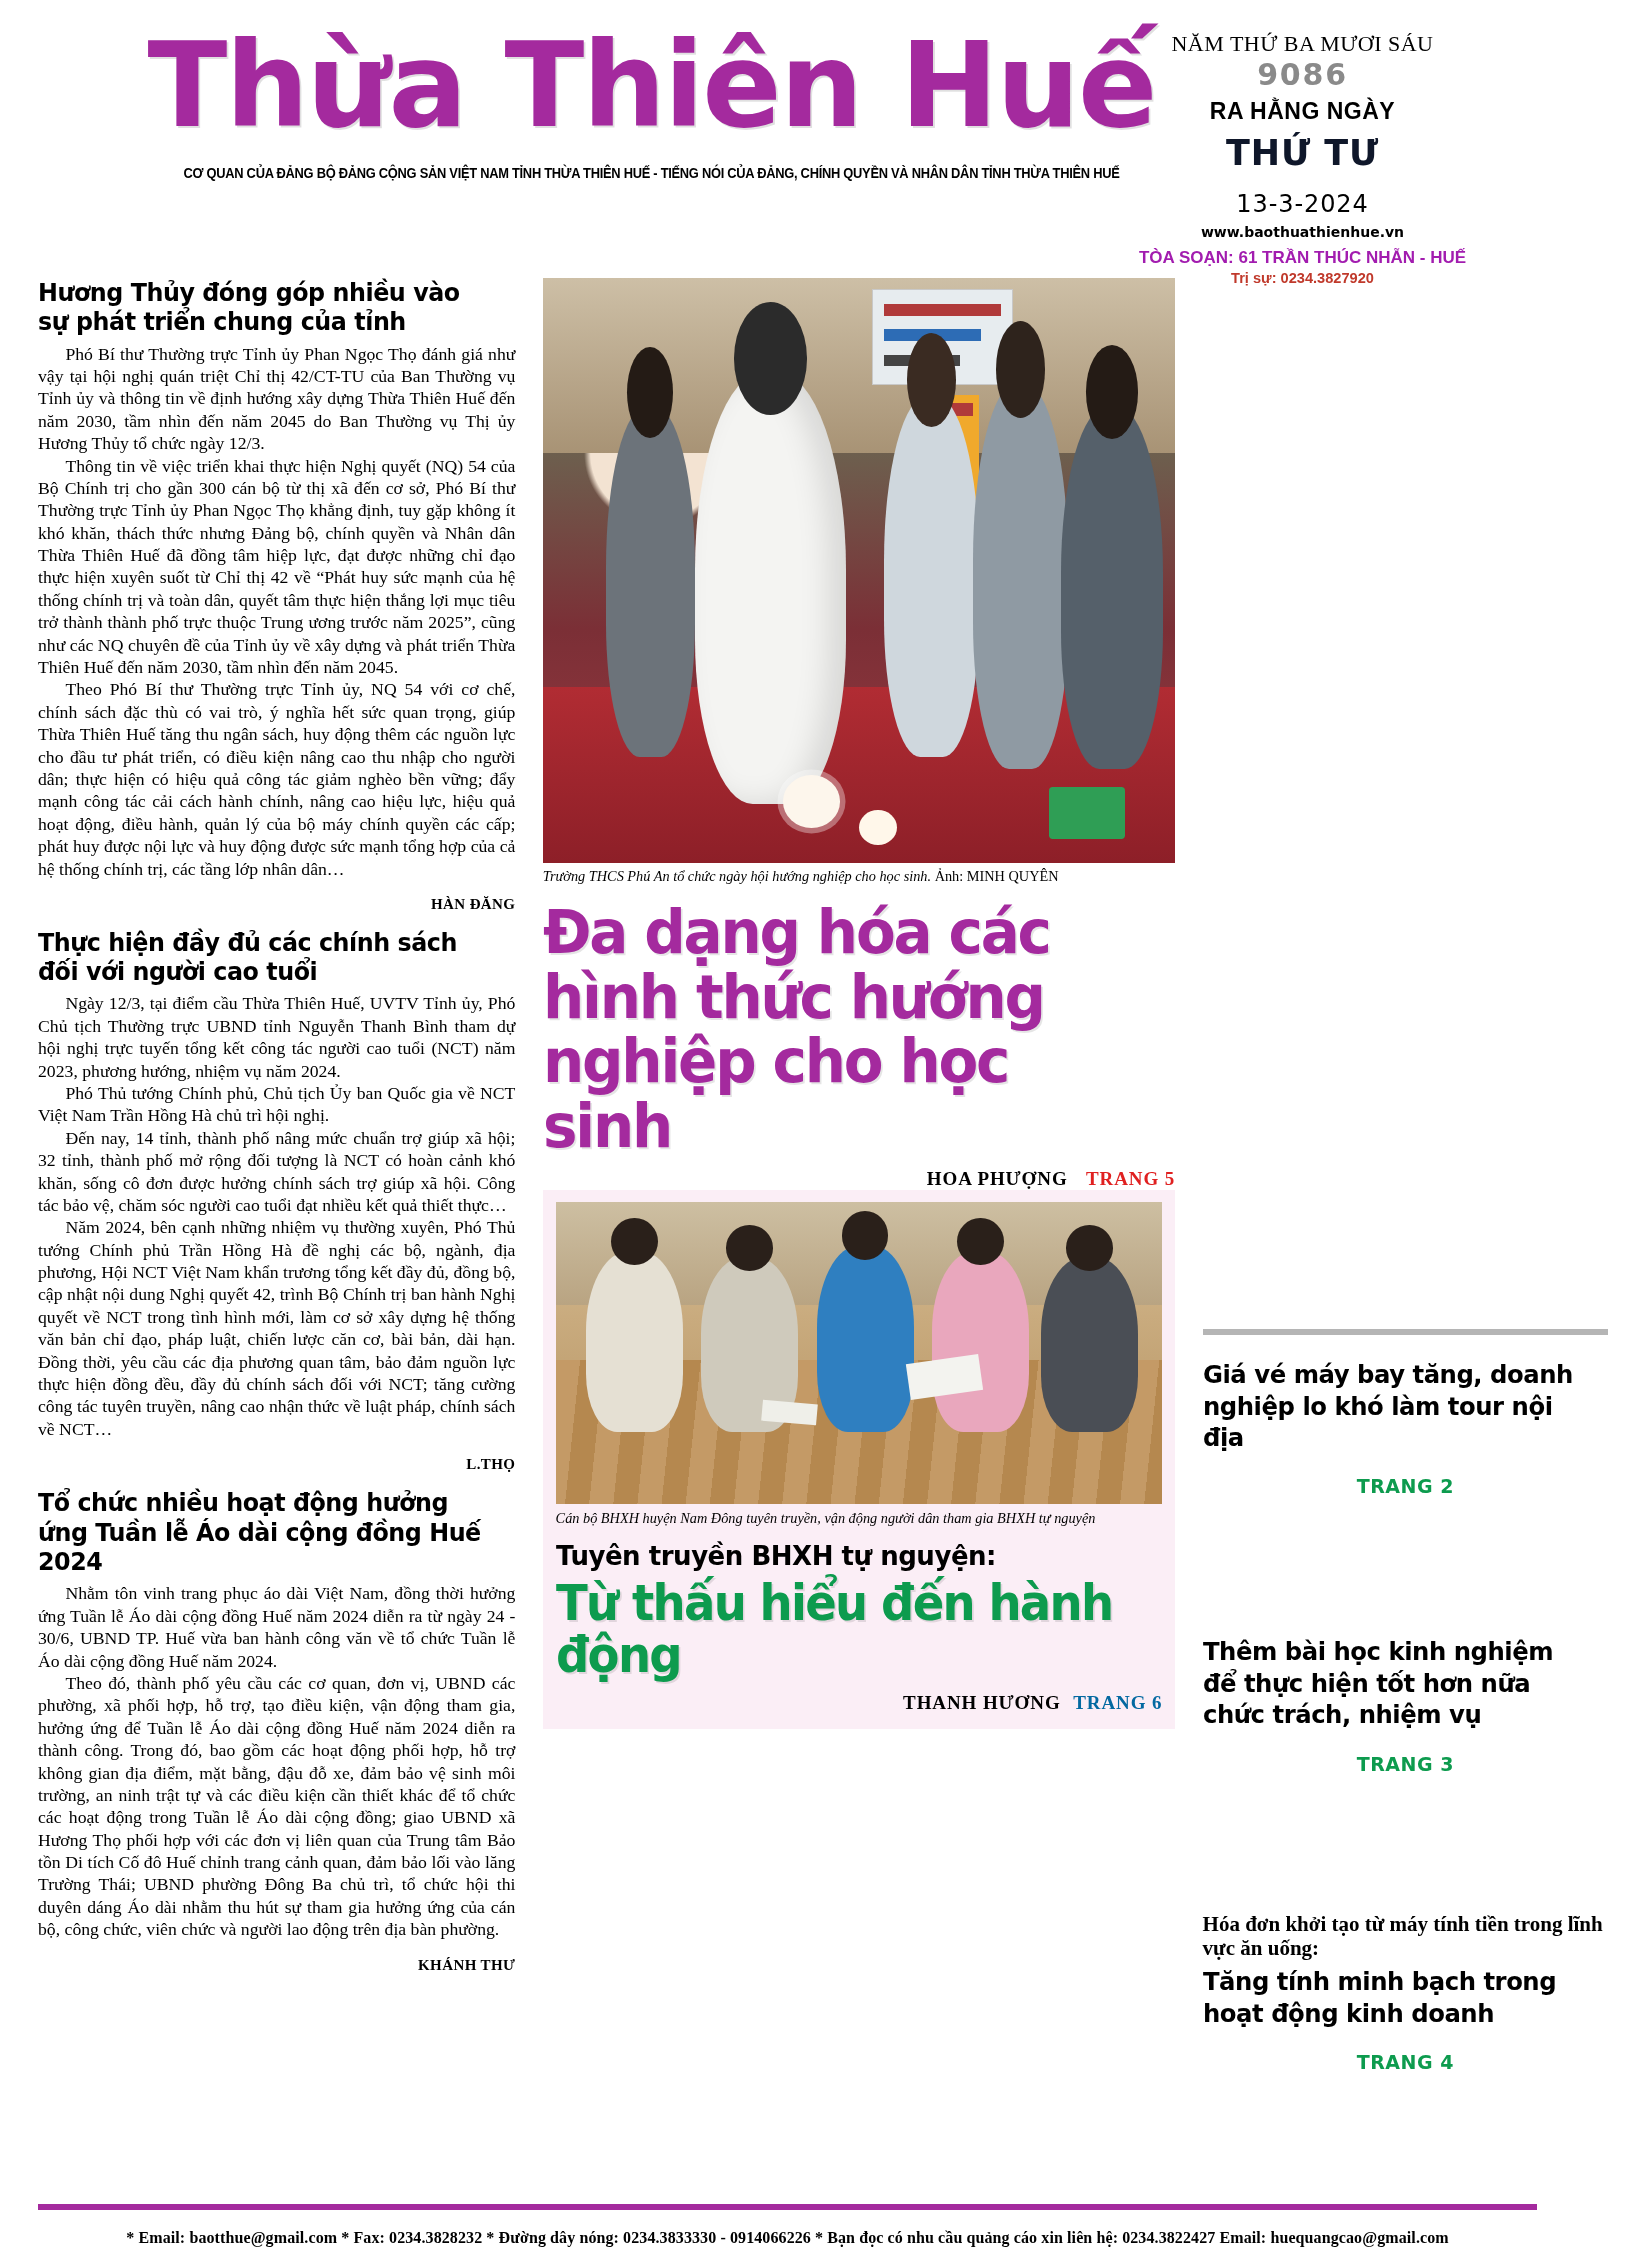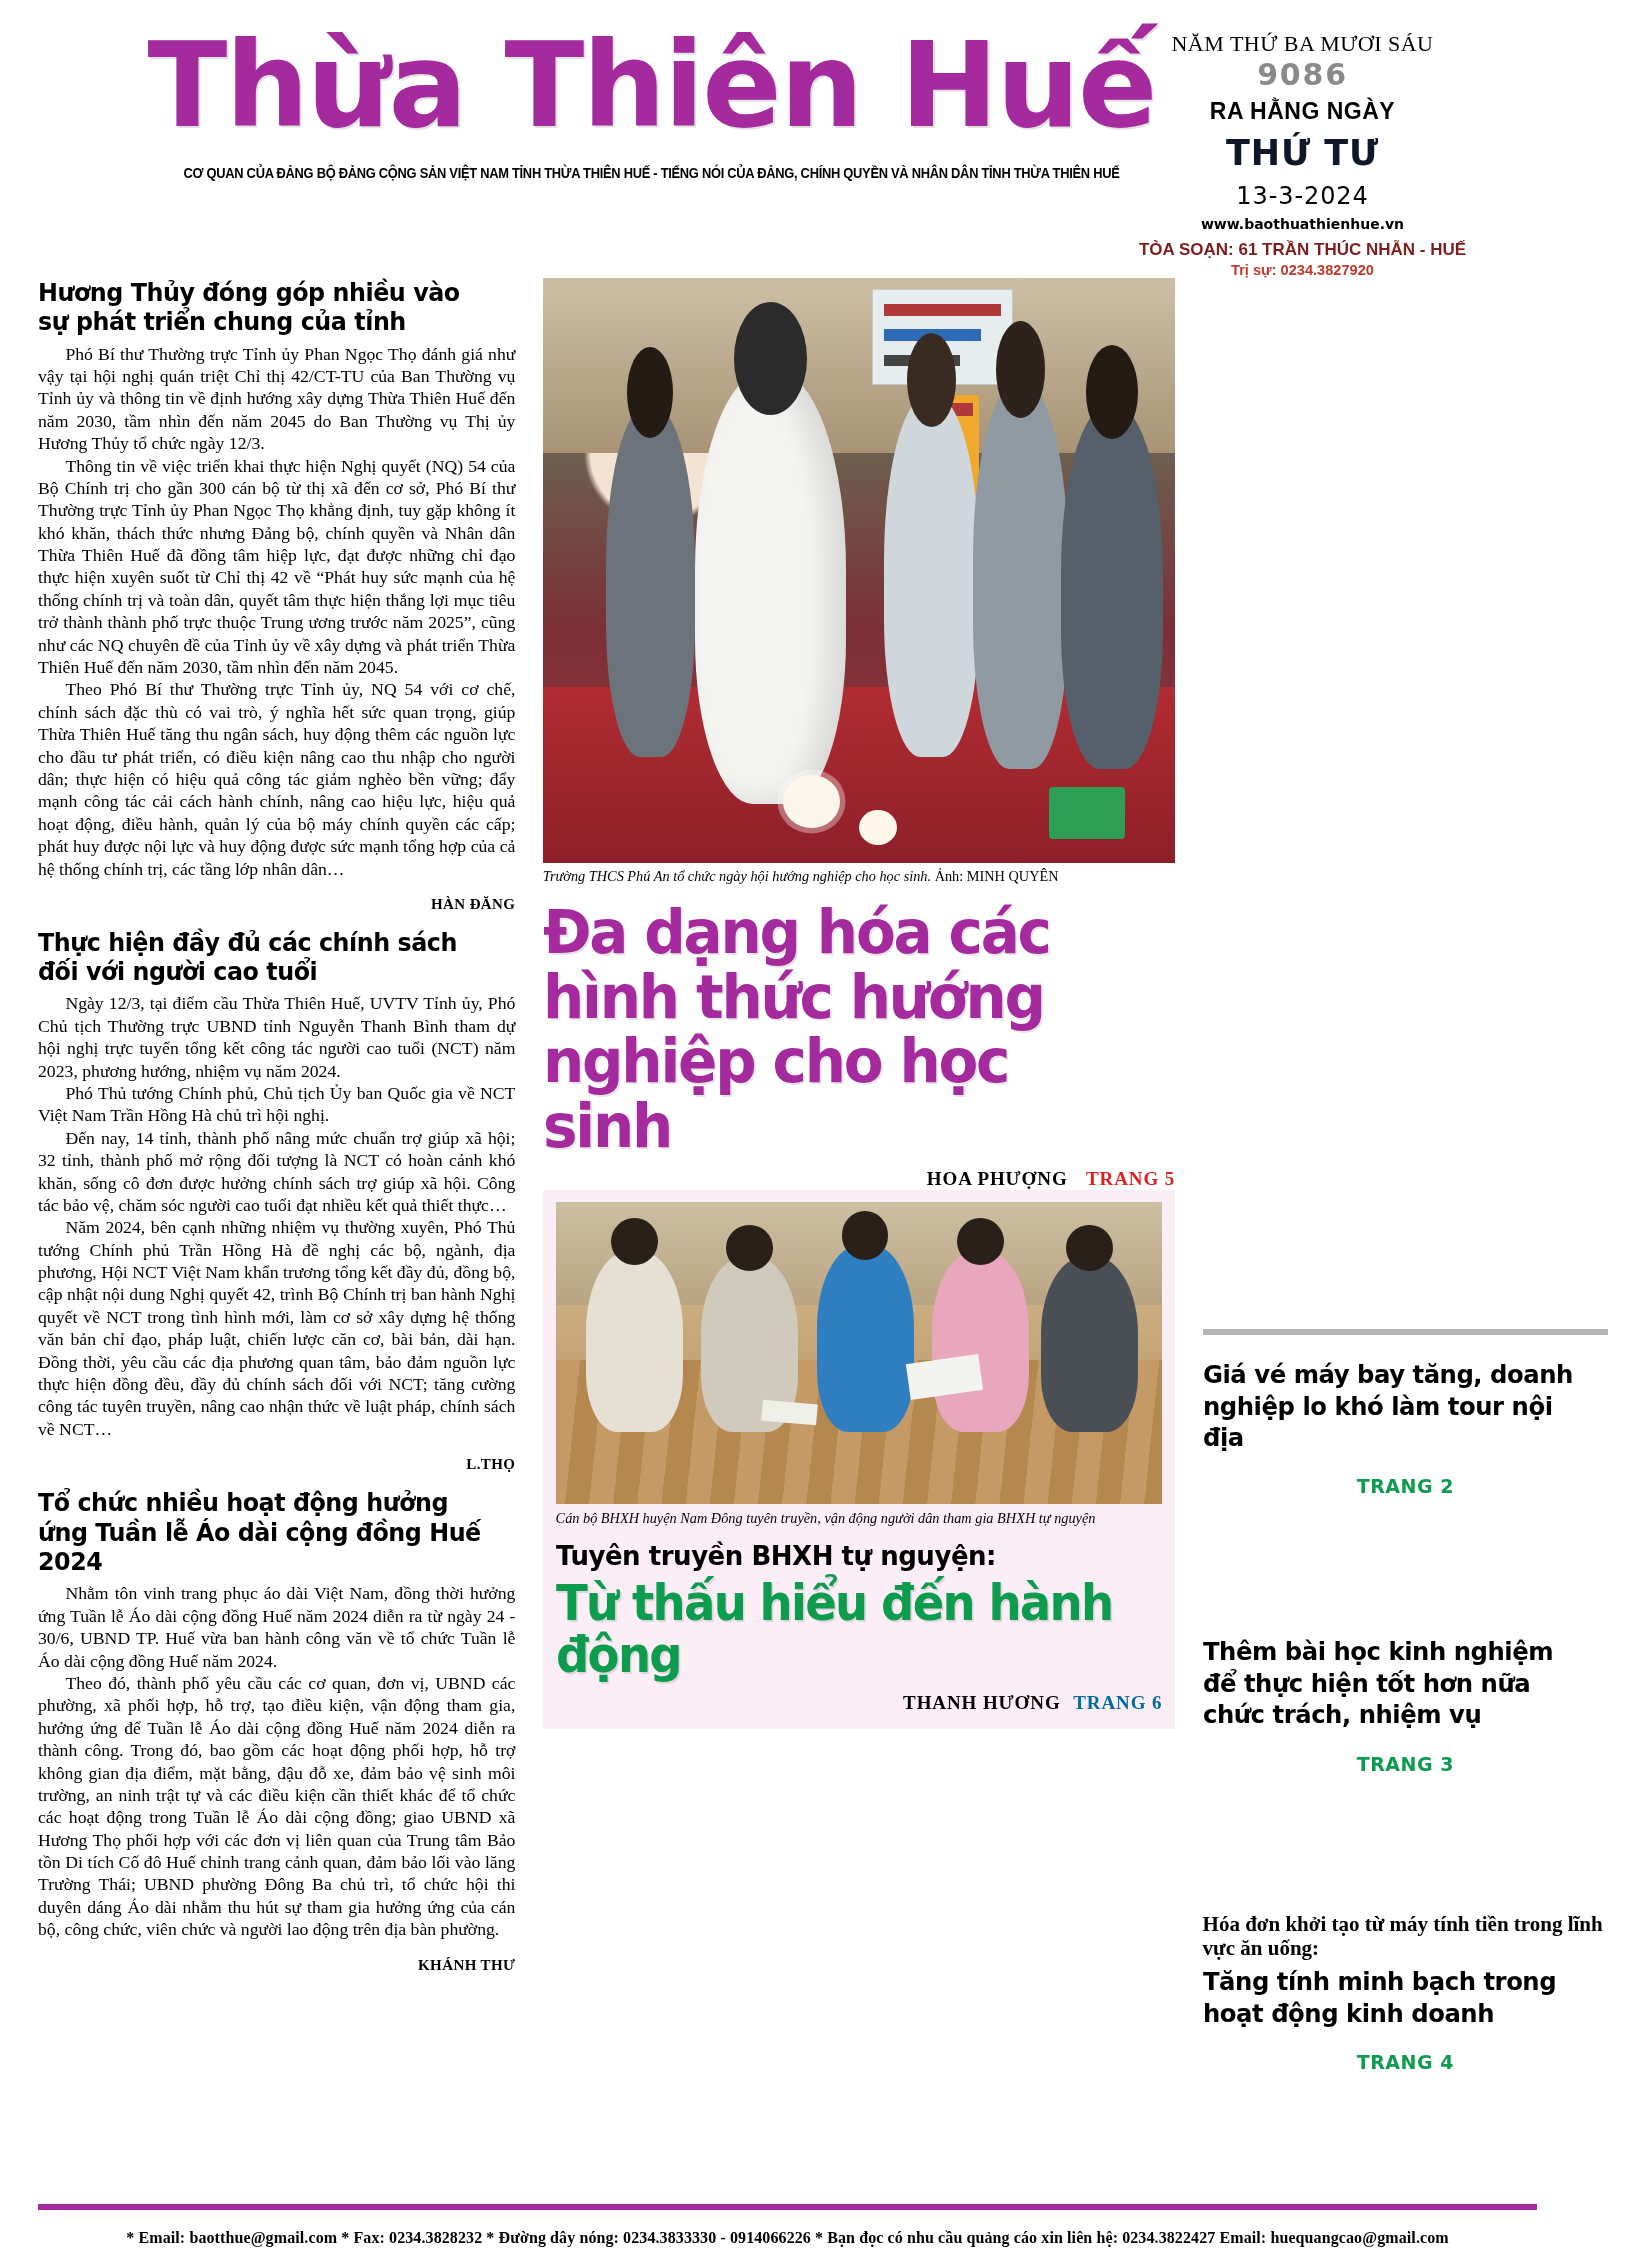--- a/index.html
+++ b/index.html
@@ -81,34 +81,34 @@
     font-weight:bold;
     font-size:35px;
     color:#0f172a;
     letter-spacing:0.9px;
     margin-top:8.2px;
   }
   .mh-date{
     font-family:"DejaVu Sans", sans-serif;
     font-size:24px;
     letter-spacing:0.9px;
-    margin-top:9px;
+    margin-top:17px;
     text-align:center;
   }
   .mh-web{
     font-family:"DejaVu Sans", sans-serif;
     font-weight:bold;
     font-size:14px;
     margin-top:6.4px;
   }
   .mh-office{
     font-family:"Liberation Sans", sans-serif;
     font-weight:bold;
     font-size:17px;
-    color:#7f1d1d;
+    color:#a21caf;
     margin-top:8.2px;
     white-space:nowrap;
   }
   .mh-phone{
     font-family:"Liberation Sans", sans-serif;
     font-weight:bold;
     font-size:14.6px;
     color:#c0392b;
     margin-top:1.8px;
   }

